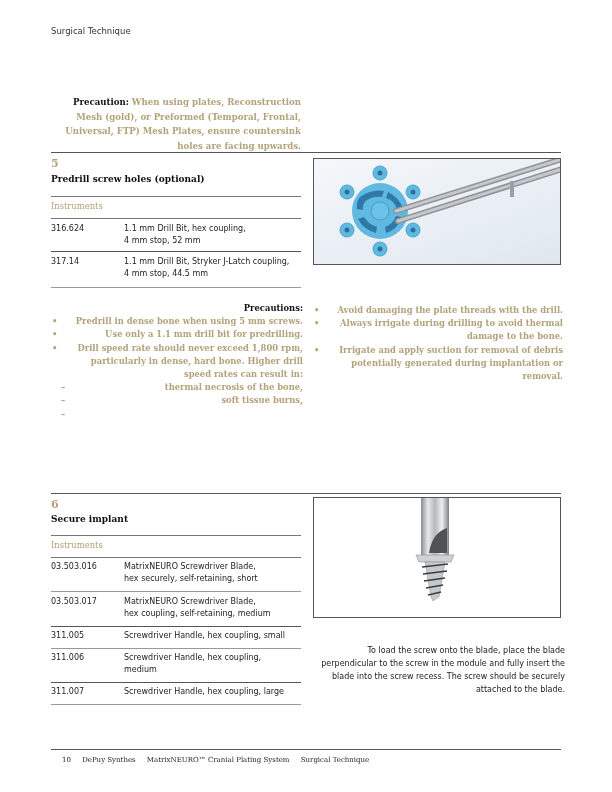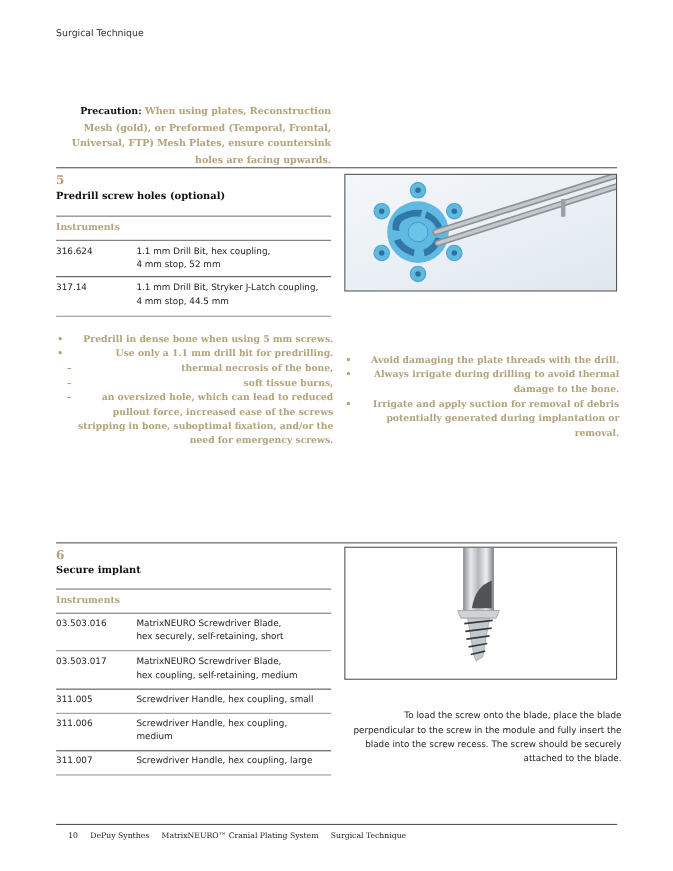--- a/index.html
+++ b/index.html
@@ -10,21 +10,21 @@
   .serif { font-family: "DejaVu Serif", serif; }
   .gold { color: #b3a27a; }
   .header { left: 51px; top: 26px; font-size: 8.5px; color: #333; }
   .prec-top { left: 51px; top: 95px; width: 250px; font-size: 8.6px; line-height: 14.5px; font-weight: bold; }
   .prec-top .lbl { color: #111; }
   .rule { position: absolute; height: 0; border-top: 1px solid #777; }
   .rule.dark { border-top-color: #555; }
   .rule.light { border-top-color: #999; }
   .stepnum { font-size: 11px; font-weight: bold; color: #b3a27a; }
   .steptitle { font-size: 9px; font-weight: bold; color: #111; }
-  .insthead { font-size: 8.4px; font-weight: bold; color: #b3a27a; }
+  .insthead { font-size: 8.4px; font-weight: normal; color: #b3a27a; }
   .row { position: absolute; left: 51px; width: 250px; font-size: 8px; line-height: 12px; color: #222; }
   .row .code { position: absolute; left: 0; top: 0; }
   .row .desc { position: absolute; left: 73px; top: 0; width: 180px; }
   .photo { position: absolute; border: 1px solid #555; overflow: hidden; }
   .prec-list { font-size: 8.4px; line-height: 13.2px; font-weight: bold; color: #b3a27a; }
   .prec-list .title { color: #111; }
   .bullet { position: relative; padding-left: 10px; }
   .bullet::before { content: "\2022"; position: absolute; left: 1px; top: 0; }
   .dash { position: relative; padding-left: 19px; }
   .dash .d { position: absolute; left: 10px; }
@@ -98,27 +98,29 @@
       <line x1="82" y1="52" x2="248" y2="0" stroke="#8e9297" stroke-width="6"></line>
       <line x1="82" y1="52" x2="248" y2="0" stroke="#c4c8cc" stroke-width="3"></line>
       <line x1="84" y1="62" x2="248" y2="10" stroke="#8e9297" stroke-width="6"></line>
       <line x1="84" y1="62" x2="248" y2="10" stroke="#c4c8cc" stroke-width="3"></line>
     </g>
     <rect x="196" y="22" width="4" height="16" fill="#9aa0a6"></rect>
   </svg>
 </div>
 
 <div class="abs prec-list serif" style="left:51px; top:302px; width:252px;">
+  <div class="title">Precautions:</div>
   <div class="bullet">Predrill in dense bone when using 5 mm screws.</div>
   <div class="bullet">Use only a 1.1 mm drill bit for predrilling.</div>
+  <div class="bullet">Drill speed rate should never exceed 1,800 rpm, particularly in dense, hard bone. Higher drill speed rates can result in:</div>
   <div class="dash"><span class="d">–</span><span>thermal necrosis of the bone,</span></div>
   <div class="dash"><span class="d">–</span><span>soft tissue burns,</span></div>
-  <div class="dash"><span class="d">–</span><span>an oversized hole, which can lead to reduced pullout force, increased ease of the screws stripping in bone, suboptimal fixation, and/or the need for emergency screws.</span></div>
-</div>
-<div class="abs prec-list serif" style="left:313px; top:321px; width:250px;">
+  <div class="dash"><span class="d">–</span></div>
+</div>
+<div class="abs prec-list serif" style="left:313px; top:304px; width:250px;">
   <div class="bullet">Avoid damaging the plate threads with the drill.</div>
   <div class="bullet">Always irrigate during drilling to avoid thermal damage to the bone.</div>
   <div class="bullet">Irrigate and apply suction for removal of debris potentially generated during implantation or removal.</div>
 </div>
 
 <div class="rule dark" style="left:51px; top:493px; width:510px;"></div>
 <div class="abs stepnum serif" style="left:51px; top:498px;">6</div>
 <div class="abs steptitle serif" style="left:51px; top:514px;">Secure implant</div>
 <div class="rule" style="left:51px; top:535px; width:250px;"></div>
 <div class="abs insthead serif" style="left:51px; top:540px;">Instruments</div>

